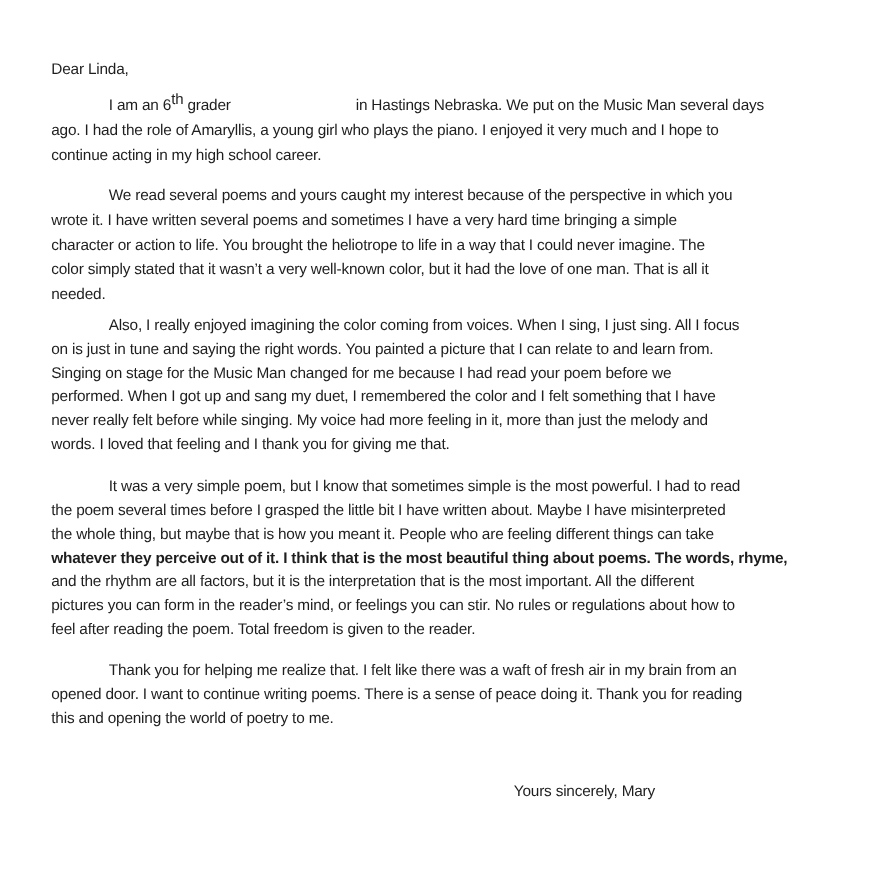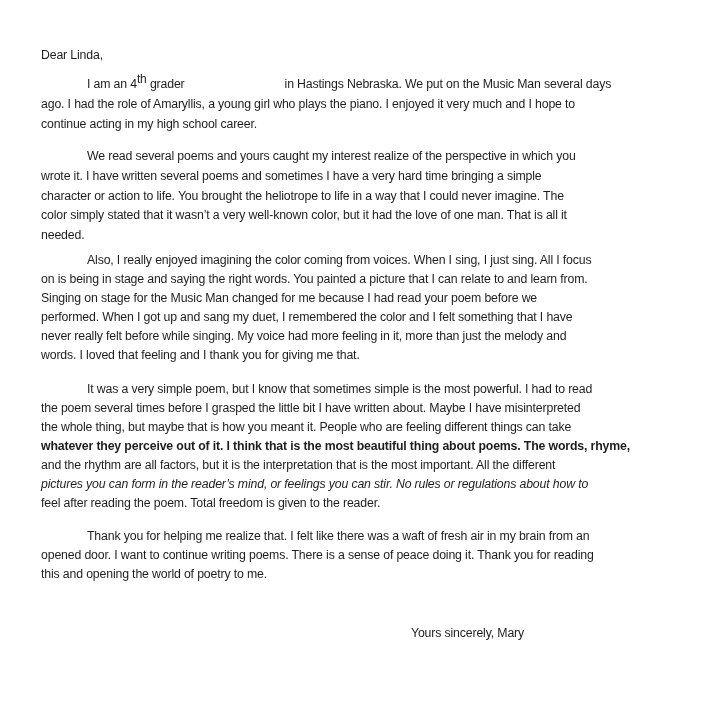--- a/index.html
+++ b/index.html
@@ -16,43 +16,43 @@
     sup { font-size: 12px; line-height: 0; vertical-align: super; }
     .gap { display: inline-block; width: 100px; }
     .signature { position: absolute; left: 411px; top: 625px; white-space: nowrap; line-height: 16px; }
   </style>
 </head>
 <body>
 
 <div class="page">
   <div class="line salutation">Dear Linda,</div>
 
-  <div class="line indent" style="top:76px;"><span>I am an 4</span><sup>th</sup><span> grader</span><span class="gap"></span><span>in Hastings Nebraska. We put on the Music Man several days</span></div>
+  <div class="line indent" style="top:76px;"><span>I am an 6</span><sup>th</sup><span> grader</span><span class="gap"></span><span>in Hastings Nebraska. We put on the Music Man several days</span></div>
   <div class="line" style="top:96px;">ago. I had the role of Amaryllis, a young girl who plays the piano. I enjoyed it very much and I hope to</div>
   <div class="line" style="top:116px;">continue acting in my high school career.</div>
 
-  <div class="line indent" style="top:148px;">We read several poems and yours caught my interest realize of the perspective in which you</div>
+  <div class="line indent" style="top:148px;">We read several poems and yours caught my interest because of the perspective in which you</div>
   <div class="line" style="top:168px;">wrote it. I have written several poems and sometimes I have a very hard time bringing a simple</div>
   <div class="line" style="top:188px;">character or action to life. You brought the heliotrope to life in a way that I could never imagine. The</div>
   <div class="line" style="top:207px;">color simply stated that it wasn’t a very well-known color, but it had the love of one man. That is all it</div>
   <div class="line" style="top:227px;">needed.</div>
 
   <div class="line indent" style="top:252px;">Also, I really enjoyed imagining the color coming from voices. When I sing, I just sing. All I focus</div>
-  <div class="line" style="top:271px;">on is being in stage and saying the right words. You painted a picture that I can relate to and learn from.</div>
+  <div class="line" style="top:271px;">on is just in tune and saying the right words. You painted a picture that I can relate to and learn from.</div>
   <div class="line" style="top:290px;">Singing on stage for the Music Man changed for me because I had read your poem before we</div>
   <div class="line" style="top:309px;">performed. When I got up and sang my duet, I remembered the color and I felt something that I have</div>
   <div class="line" style="top:328px;">never really felt before while singing. My voice had more feeling in it, more than just the melody and</div>
   <div class="line" style="top:347px;">words. I loved that feeling and I thank you for giving me that.</div>
 
   <div class="line indent" style="top:381px;">It was a very simple poem, but I know that sometimes simple is the most powerful. I had to read</div>
   <div class="line" style="top:400px;">the poem several times before I grasped the little bit I have written about. Maybe I have misinterpreted</div>
   <div class="line" style="top:419px;">the whole thing, but maybe that is how you meant it. People who are feeling different things can take</div>
   <div class="line" style="top:438px;font-weight:bold;">whatever they perceive out of it. I think that is the most beautiful thing about poems. The words, rhyme,</div>
   <div class="line" style="top:457px;">and the rhythm are all factors, but it is the interpretation that is the most important. All the different</div>
-  <div class="line" style="top:476px;font-style:italic;">pictures you can form in the reader’s mind, or feelings you can stir. No rules or regulations about how to</div>
+  <div class="line" style="top:476px;">pictures you can form in the reader’s mind, or feelings you can stir. No rules or regulations about how to</div>
   <div class="line" style="top:495px;">feel after reading the poem. Total freedom is given to the reader.</div>
 
   <div class="line indent" style="top:528px;">Thank you for helping me realize that. I felt like there was a waft of fresh air in my brain from an</div>
   <div class="line" style="top:547px;">opened door. I want to continue writing poems. There is a sense of peace doing it. Thank you for reading</div>
   <div class="line" style="top:566px;">this and opening the world of poetry to me.</div>
 
   <div class="signature">Yours sincerely,  Mary</div>
 </div>
 
 </body></html>

